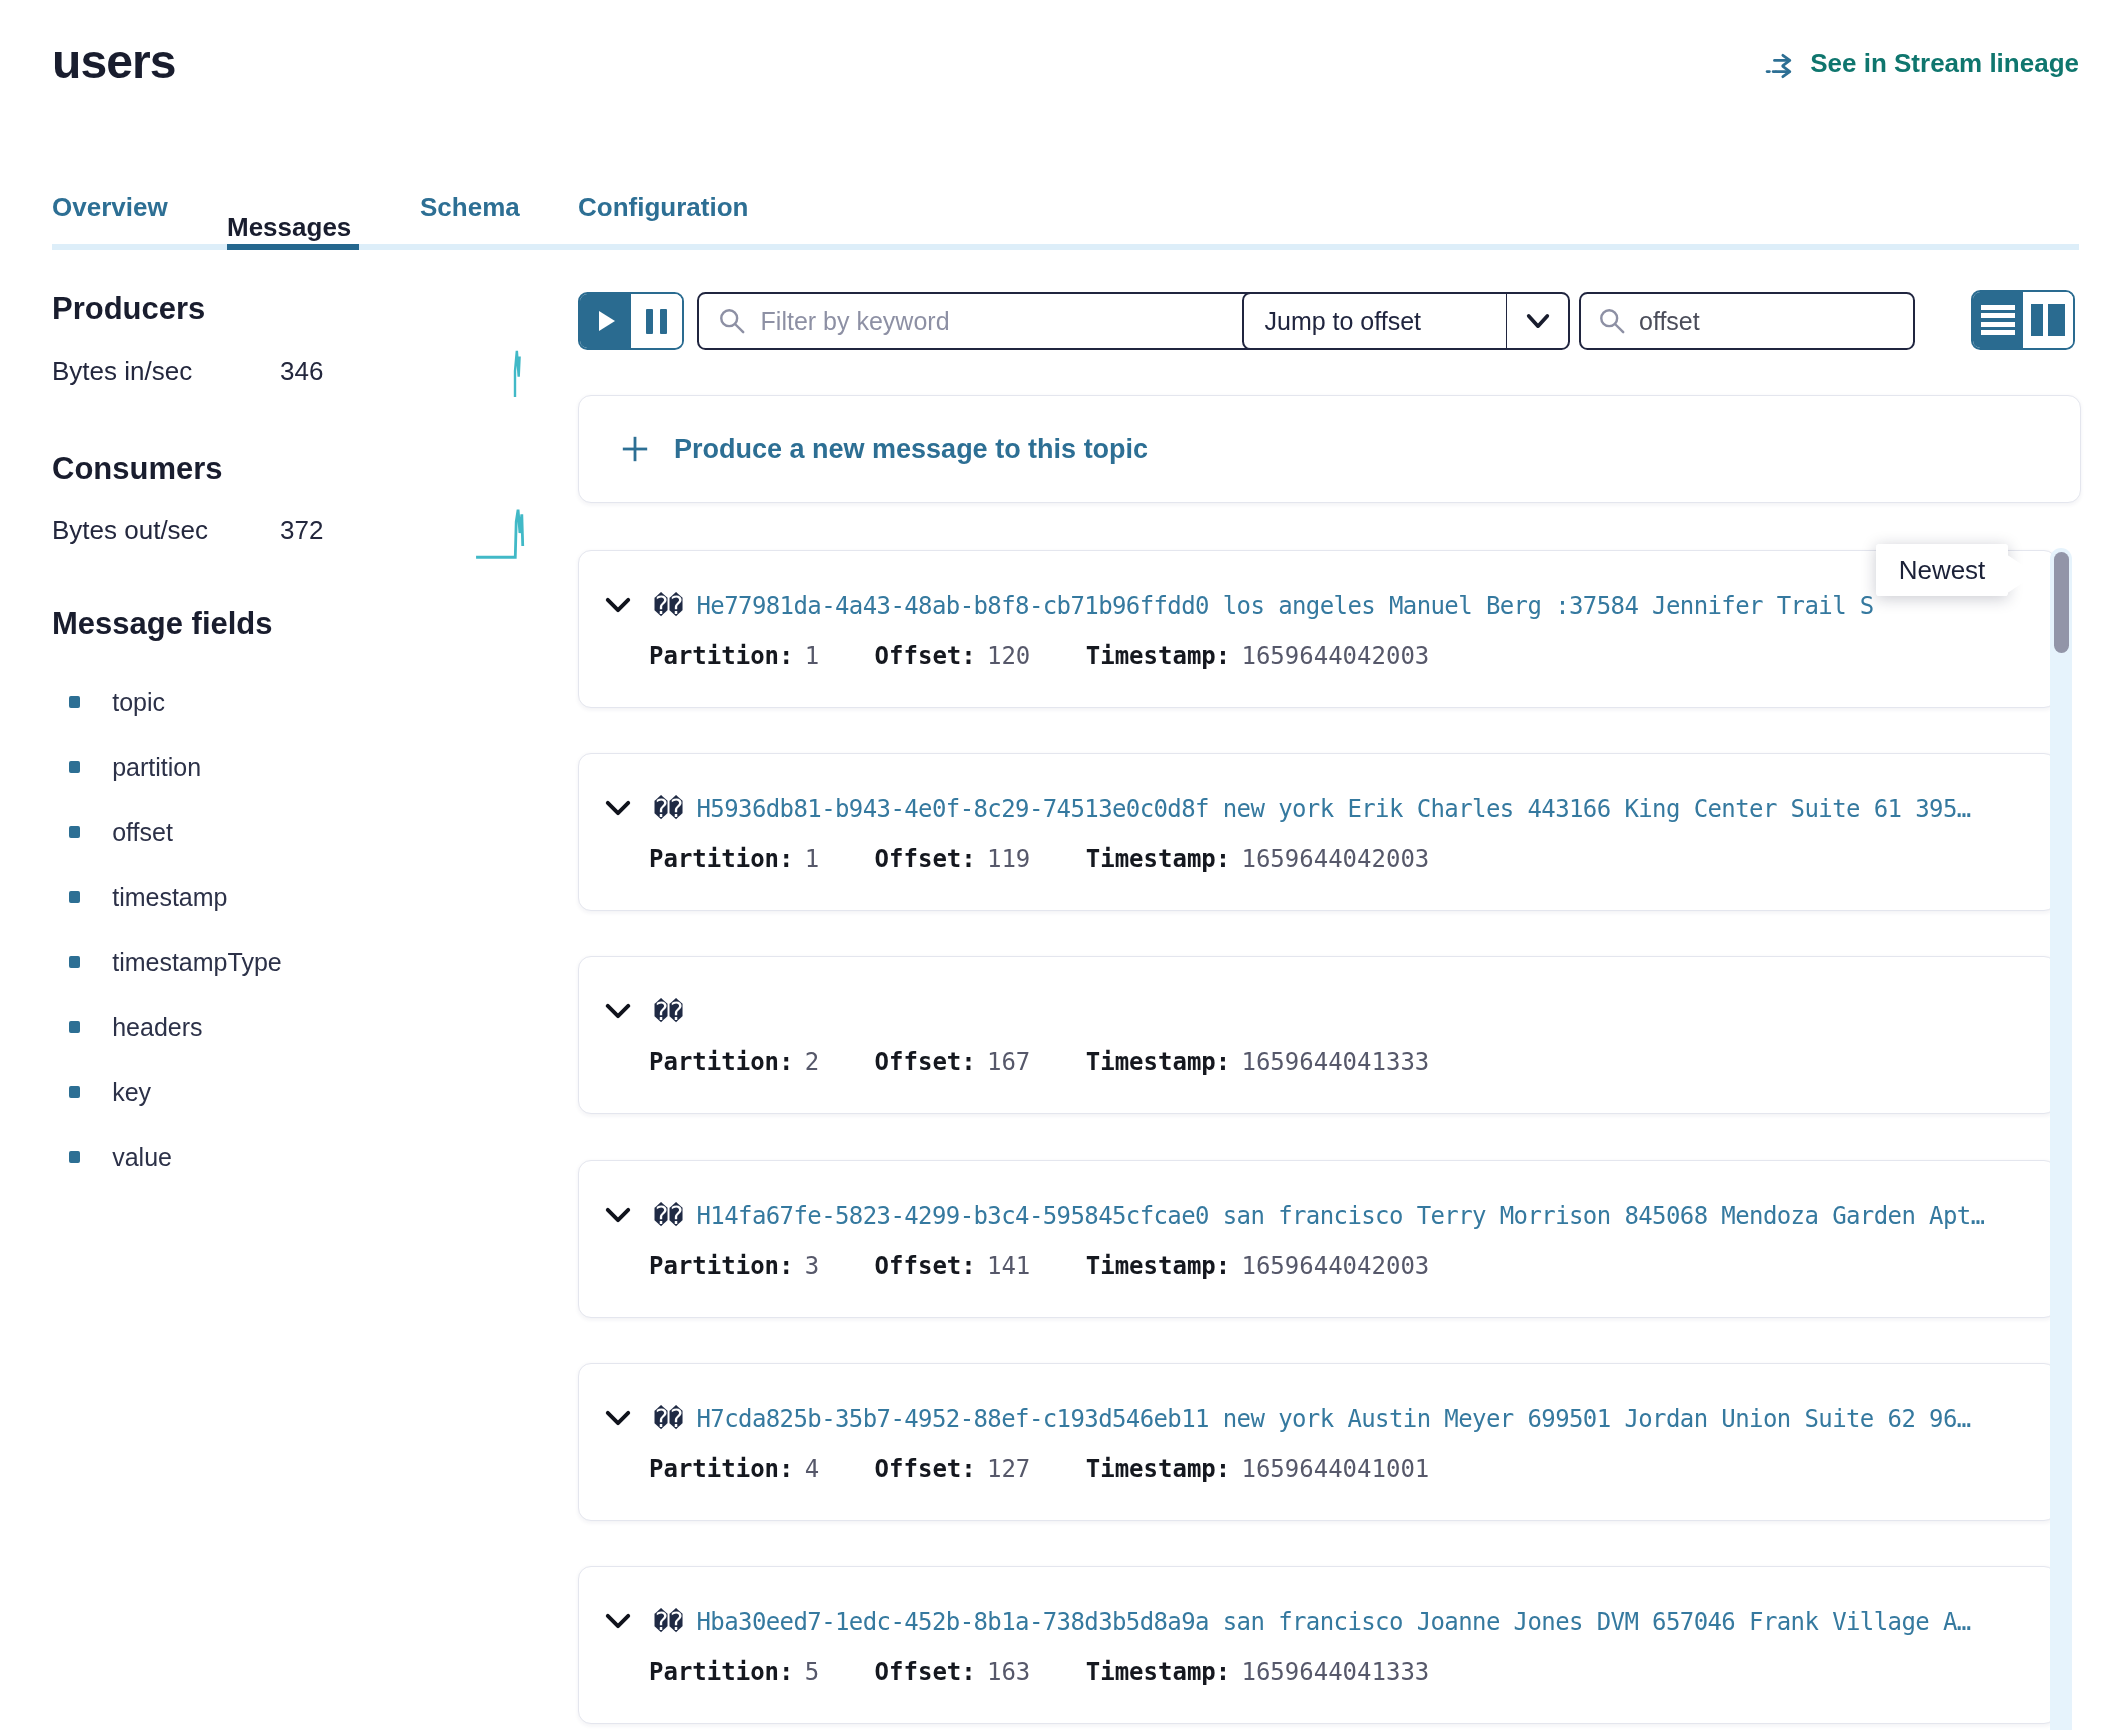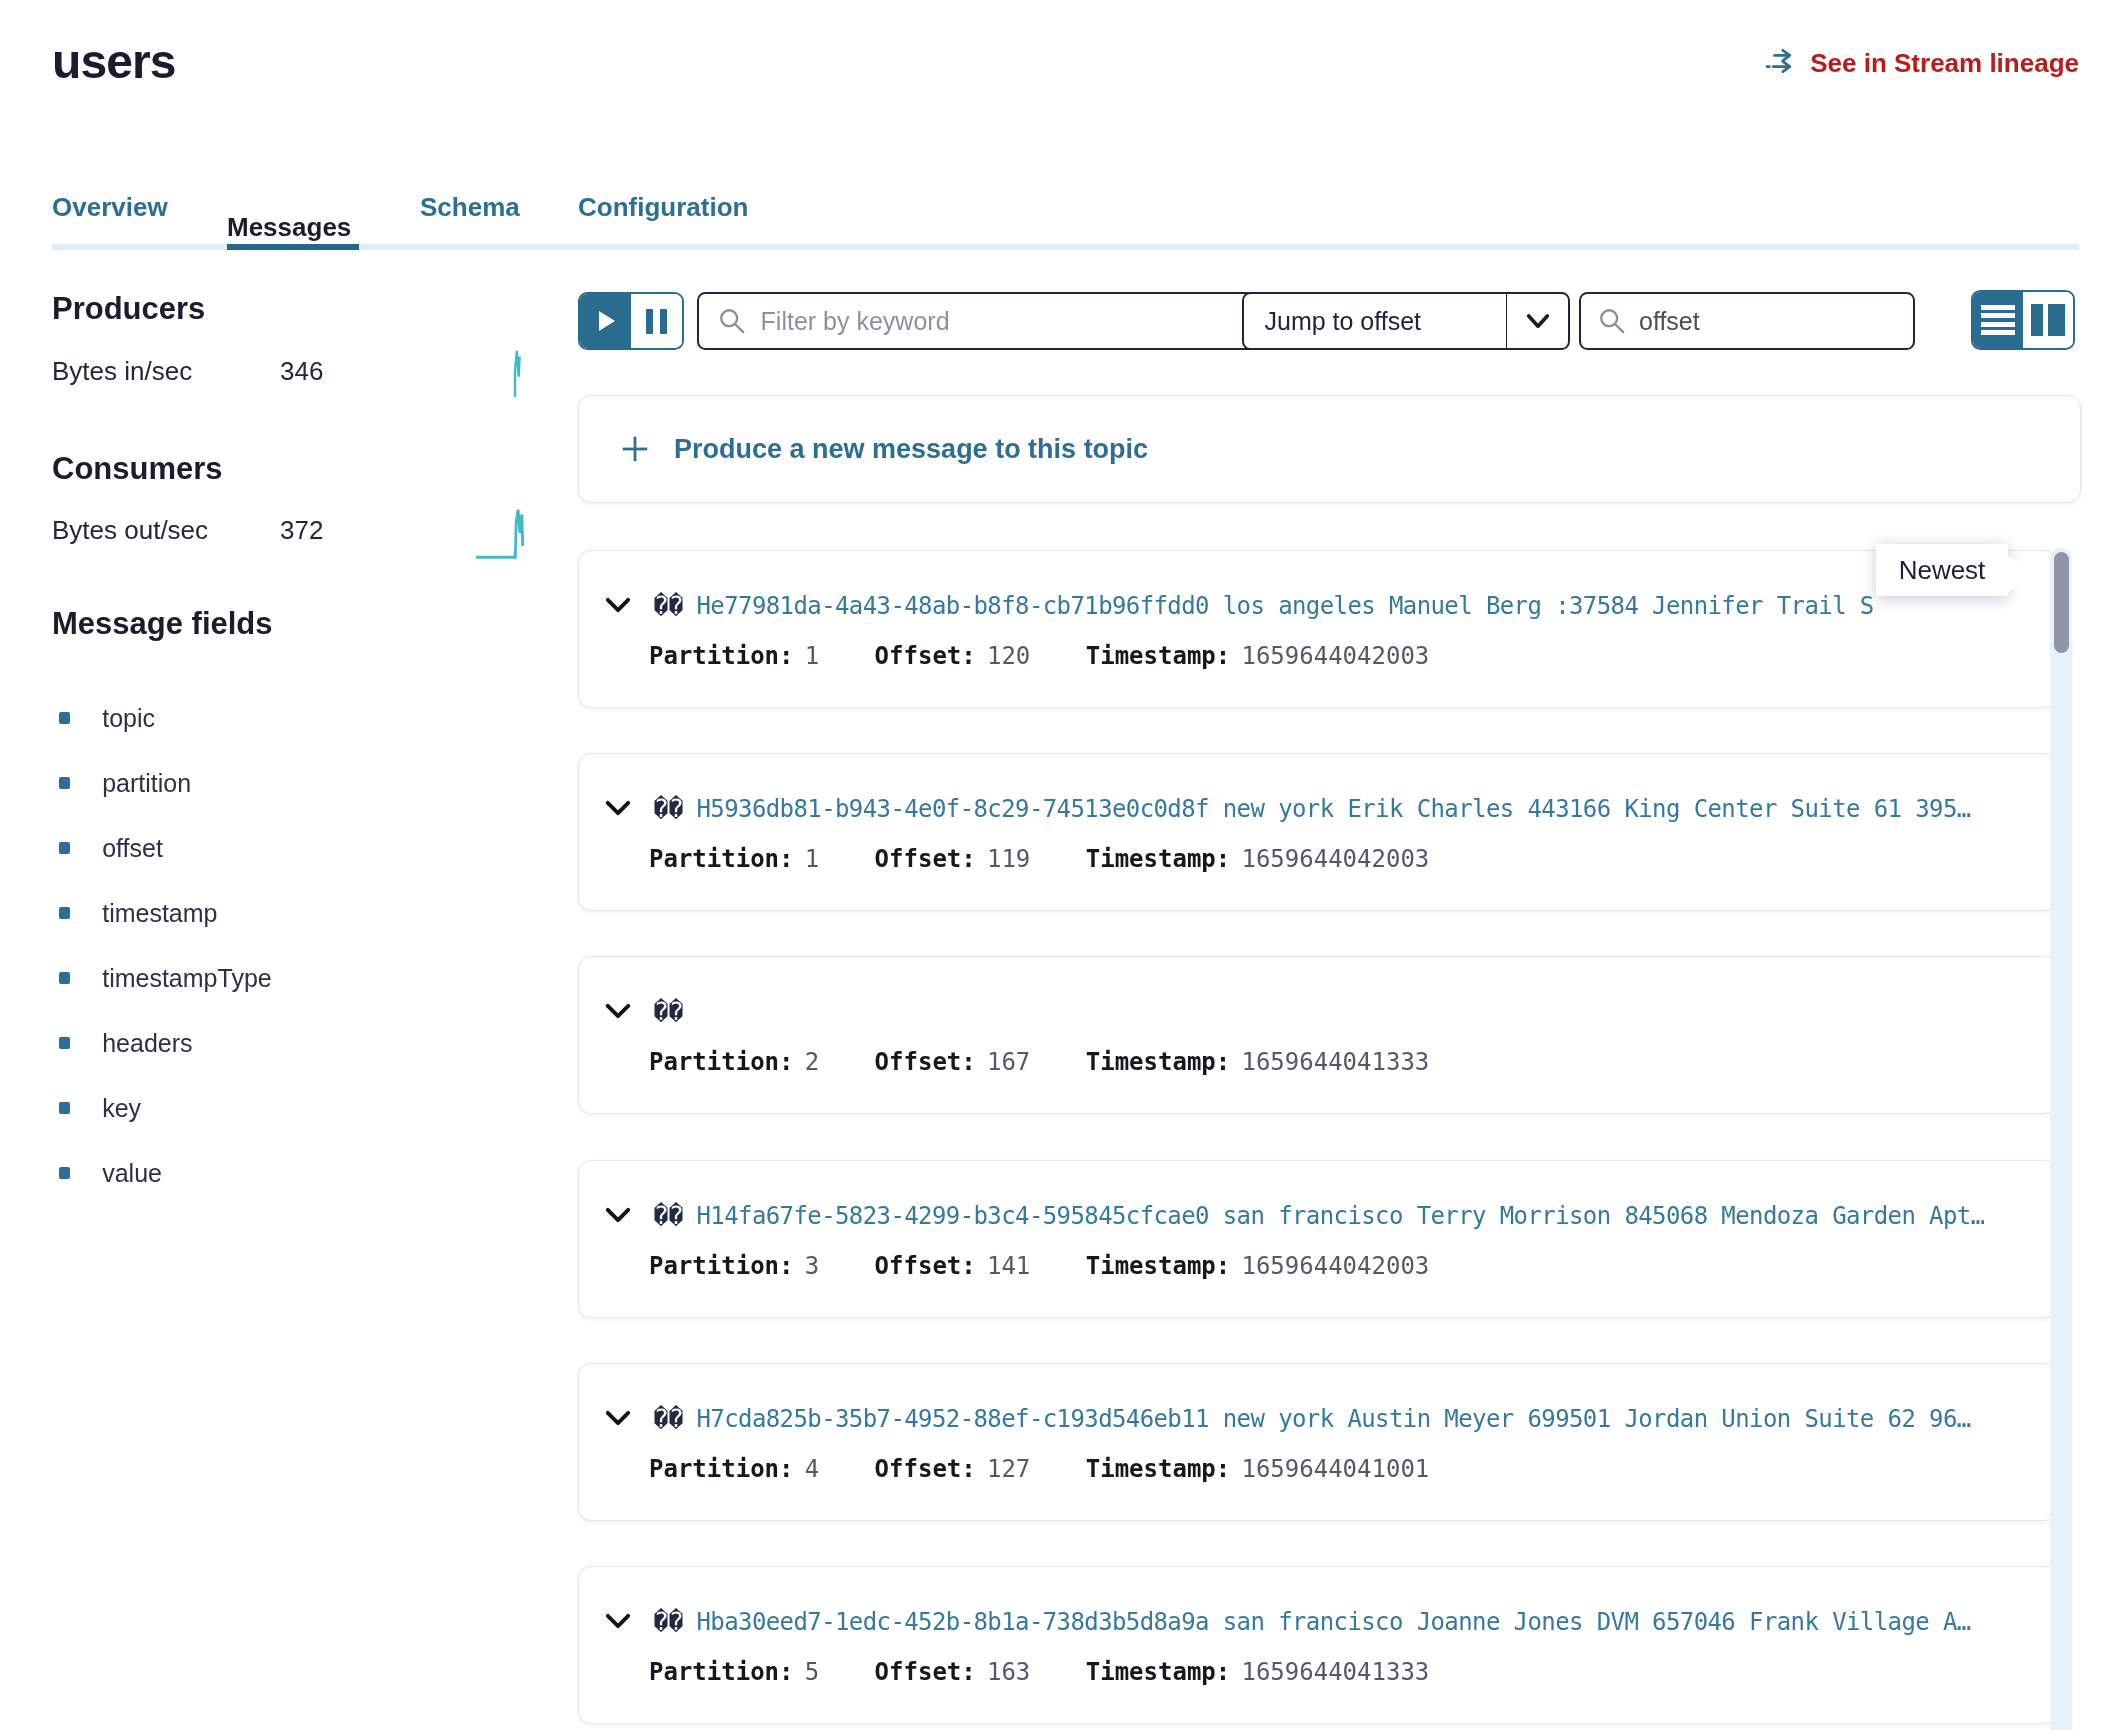--- a/index.html
+++ b/index.html
@@ -12,22 +12,22 @@
     overflow: hidden;
   }
 
   
   .page-title {
     position: absolute; left: 52px; top: 34px;
     font-size: 48px; font-weight: 800; letter-spacing: -0.9px; color: #191d2e;
   }
   .lineage-link {
     position: absolute; right: 45px; top: 48px;
-    display: flex; align-items: flex-start; gap: 13px;
-    color: #b91c1c; font-size: 26px; font-weight: 700; cursor: pointer;
+    display: flex; align-items: flex-end; gap: 13px;
+    color: #0f766e; font-size: 26px; font-weight: 700; cursor: pointer;
   }
 
   
   .tab { position: absolute; top: 192px; font-size: 26px; font-weight: 600; color: #2d6f94; cursor: pointer; }
   .tab.active { color: #191d2e; }
   .tab-overview { left: 52px; }
   .tab-messages { left: 227px; margin-top: 20px; }
   .tab-schema { left: 420px; }
   .tab-configuration { left: 578px; }
   .tab-track { position: absolute; left: 52px; top: 244px; width: 2027px; height: 5.6px; background: #ddeef9; }
@@ -38,21 +38,21 @@
   .h-producers { top: 291px; }
   .h-consumers { top: 451px; }
   .h-fields { top: 606px; }
   .metric-label { position: absolute; left: 52px; font-size: 26px; color: #23273d; }
   .metric-value { position: absolute; left: 280px; font-size: 26px; color: #23273d; }
   .m1 { top: 356px; }
   .m2 { top: 515px; }
   .spark1 { position: absolute; left: 503px; top: 347px; }
   .spark2 { position: absolute; left: 474px; top: 505px; }
 
-  .field-list { position: absolute; left: 59px; top: 686px; margin-top: 16px; }
+  .field-list { position: absolute; left: 69px; top: 686px; }
   .field-item { display: flex; align-items: center; gap: 32px; height: 32px; margin-bottom: 33px; cursor: pointer; }
   .field-bullet { width: 11.2px; height: 11.2px; background: #2d6f94; border-radius: 1.9px; flex: 0 0 auto; }
   .field-label { font-size: 25px; color: #2c3148; }
 
   
   .play-group {
     position: absolute; left: 578px; top: 292px; width: 106px; height: 58px;
     border: 2.3px solid #2a6b90; border-radius: 9.3px; display: flex; overflow: hidden; background: #fff;
   }
   .play-btn { width: 50%; background: #2a6b90; display: flex; align-items: center; justify-content: center; cursor: pointer; }

